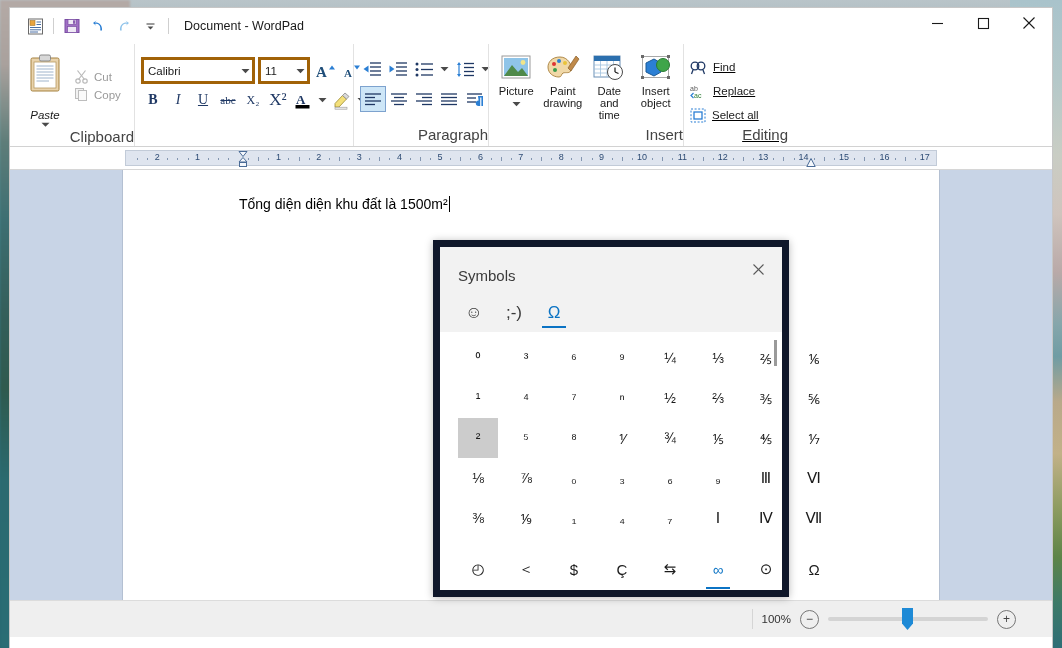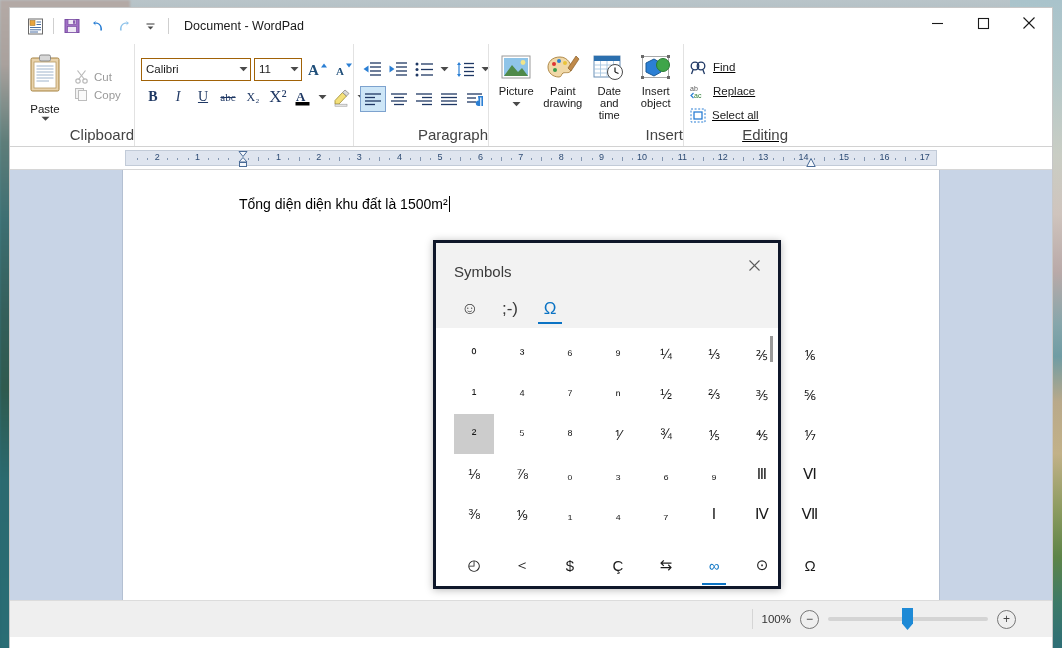--- a/index.html
+++ b/index.html
@@ -96,28 +96,28 @@
   .rgroup + .rgroup{border-left:1px solid #e2e2e2;}
   .rgroup-label{
     text-align:right;font-size:15px;color:#444;padding-bottom:3px;
   }
   .rgroup-body{display:flex;flex:1;align-items:flex-start;padding:3px 6px 0 6px;}
 
   
   .paste-btn{
     width:58px;display:flex;flex-direction:column;align-items:center;padding-top:2px;
   }
-  .paste-label{font-size:11.5px;color:#1a1a1a;margin-top:10px;}
+  .paste-label{font-size:11.5px;color:#1a1a1a;margin-top:16px;font-style:italic;}
   .clip-small{display:flex;flex-direction:column;gap:3px;padding-top:6px;margin-top:12px;}
   .clip-item{display:flex;align-items:center;gap:5px;font-size:11.5px;color:#9a9a9a;}
 
   
   .fontrow{display:flex;align-items:center;gap:3px;}
   .combo{
-    height:21px;border:1px solid #a16207;background:#fff;display:flex;align-items:center;
+    height:21px;border:3px solid #a16207;background:#fff;display:flex;align-items:center;
     font-size:11.5px;color:#1a1a1a;padding-left:4px;position:relative;
   }
   .combo .arrow{margin-left:auto;width:14px;display:flex;align-items:center;justify-content:center;}
   .fontname{width:104px;}
   .fontsize{width:42px;}
   .icobtn{
     width:24px;height:24px;display:flex;align-items:center;justify-content:center;
     font-size:13px;color:#16447a;
   }
   .icobtn.sel{background:#cde6f7;border:1px solid #7da2ce;}
@@ -192,21 +192,21 @@
     width:17px;height:17px;border-radius:50%;border:1px solid #767676;
     display:flex;align-items:center;justify-content:center;color:#444;font-size:12px;
     line-height:1;
   }
 
   
   #symbols{
     position:absolute;left:433px;top:240px;width:342px;height:343px;
     background:#ffffff;
     box-shadow:0 1px 8px rgba(0,0,0,.28);
-    border:3px solid #0f172a;
+    border:7px solid #0f172a;
   }
   .sym-head{
     height:85px;background:#f2f2f2;position:relative;
   }
   .sym-title{
     position:absolute;left:18px;top:20px;font-size:15px;color:#3a3a3a;
   }
   .sym-close{
     position:absolute;right:10px;top:8px;width:28px;height:28px;
     display:flex;align-items:center;justify-content:center;color:#555;font-size:15px;

